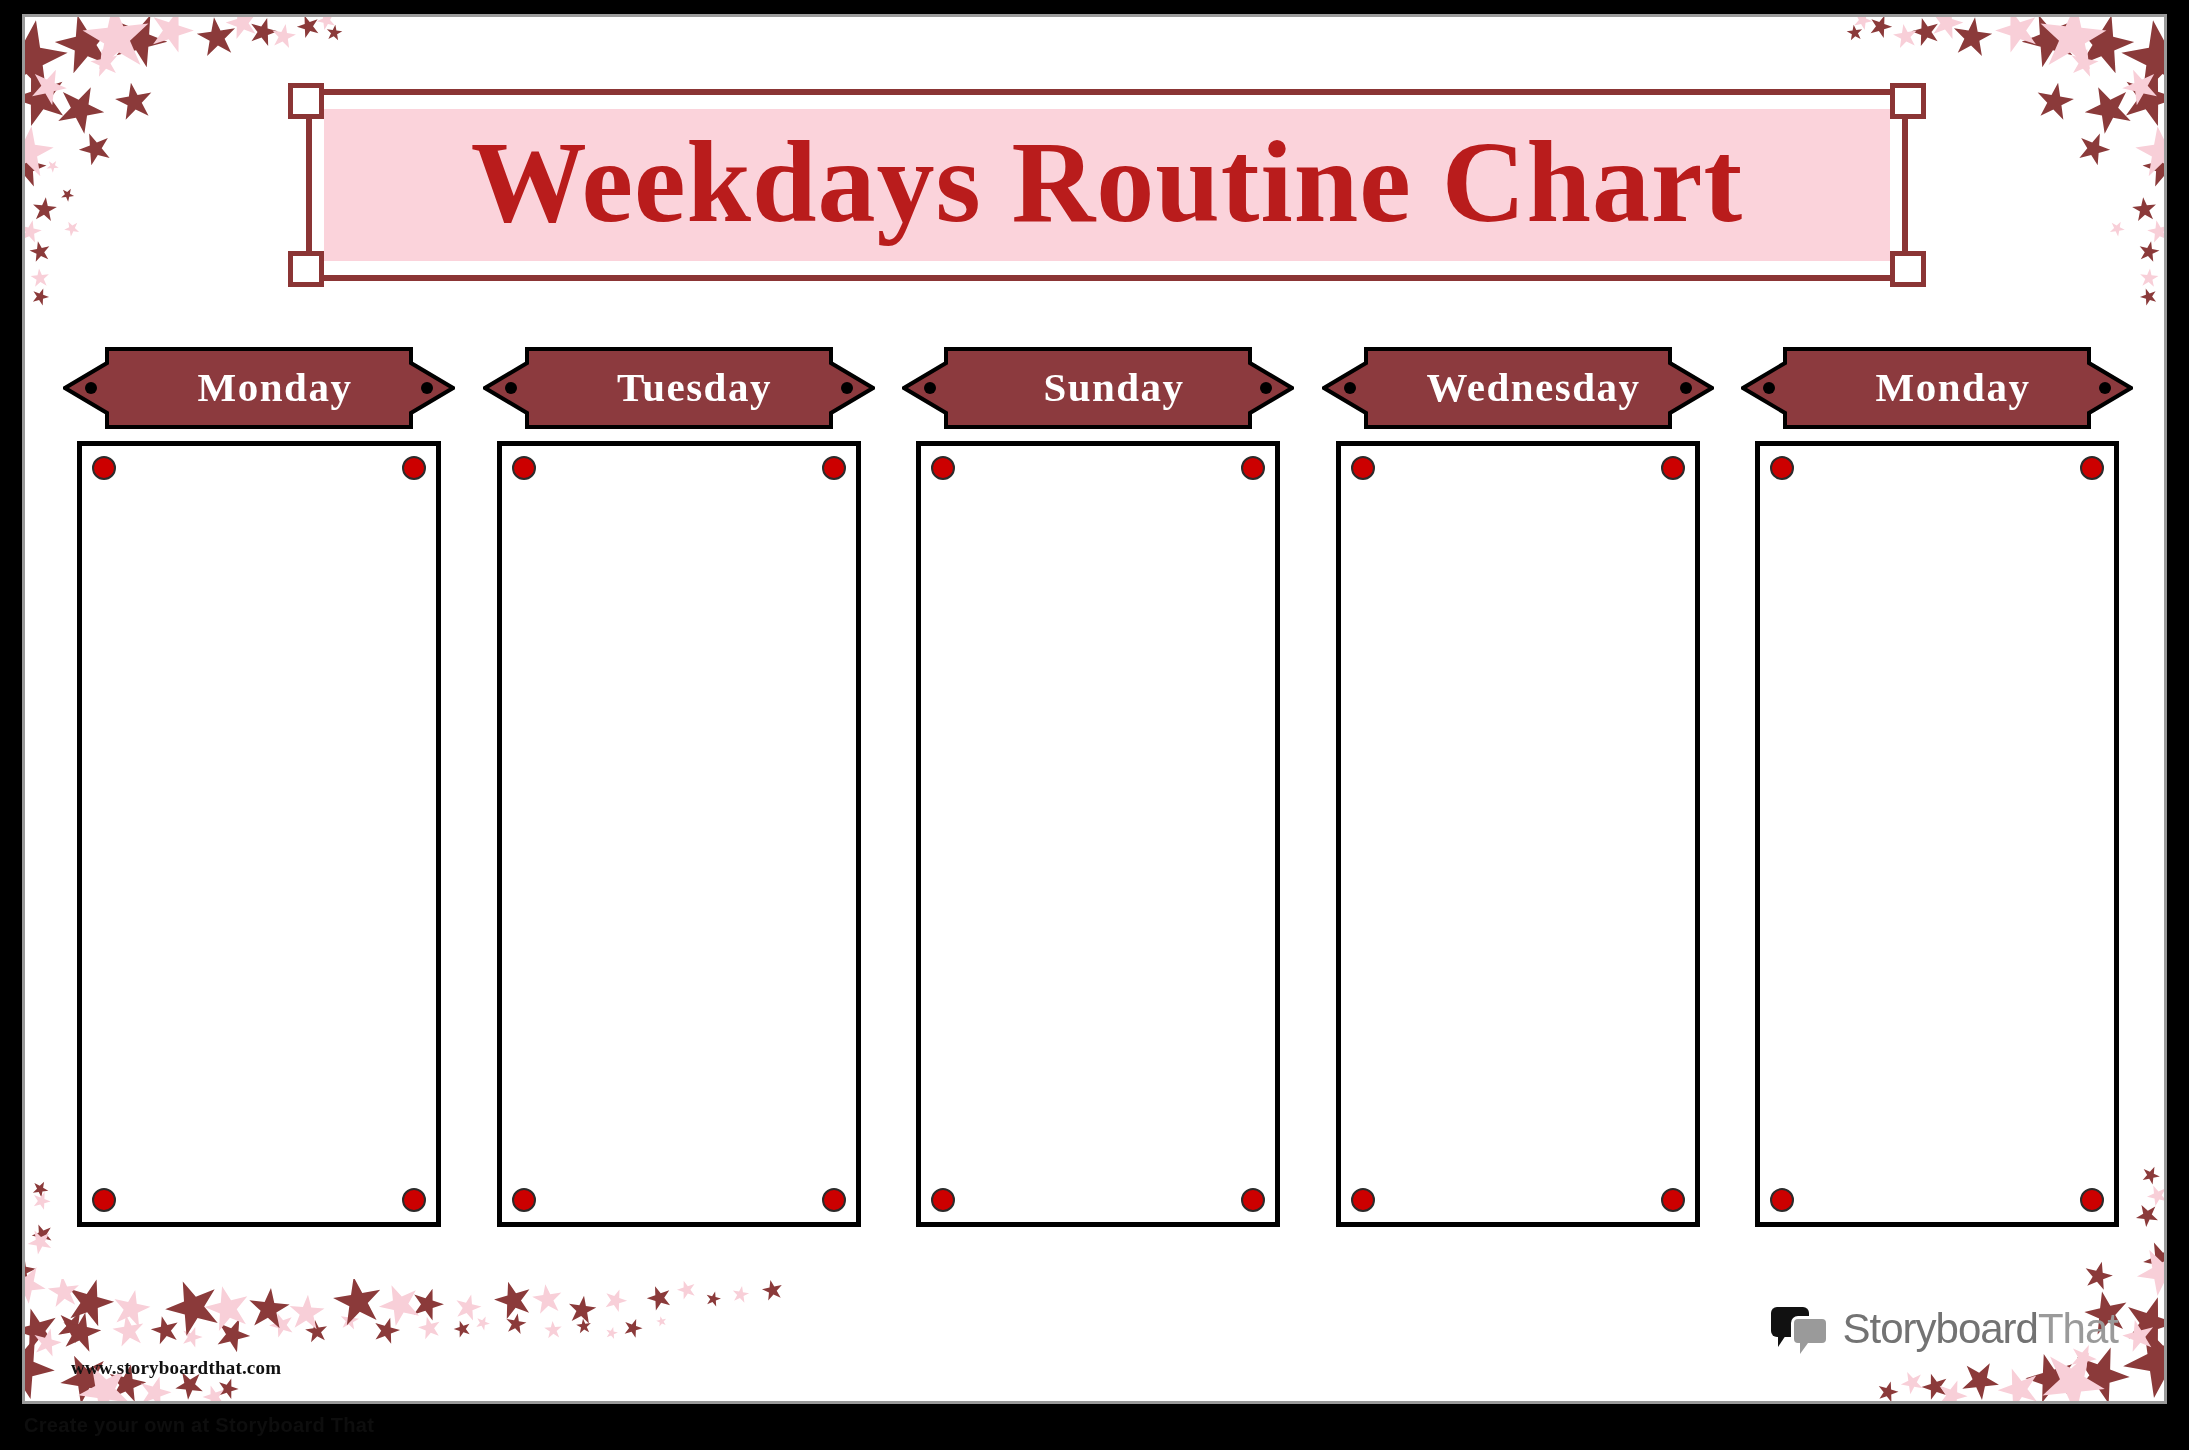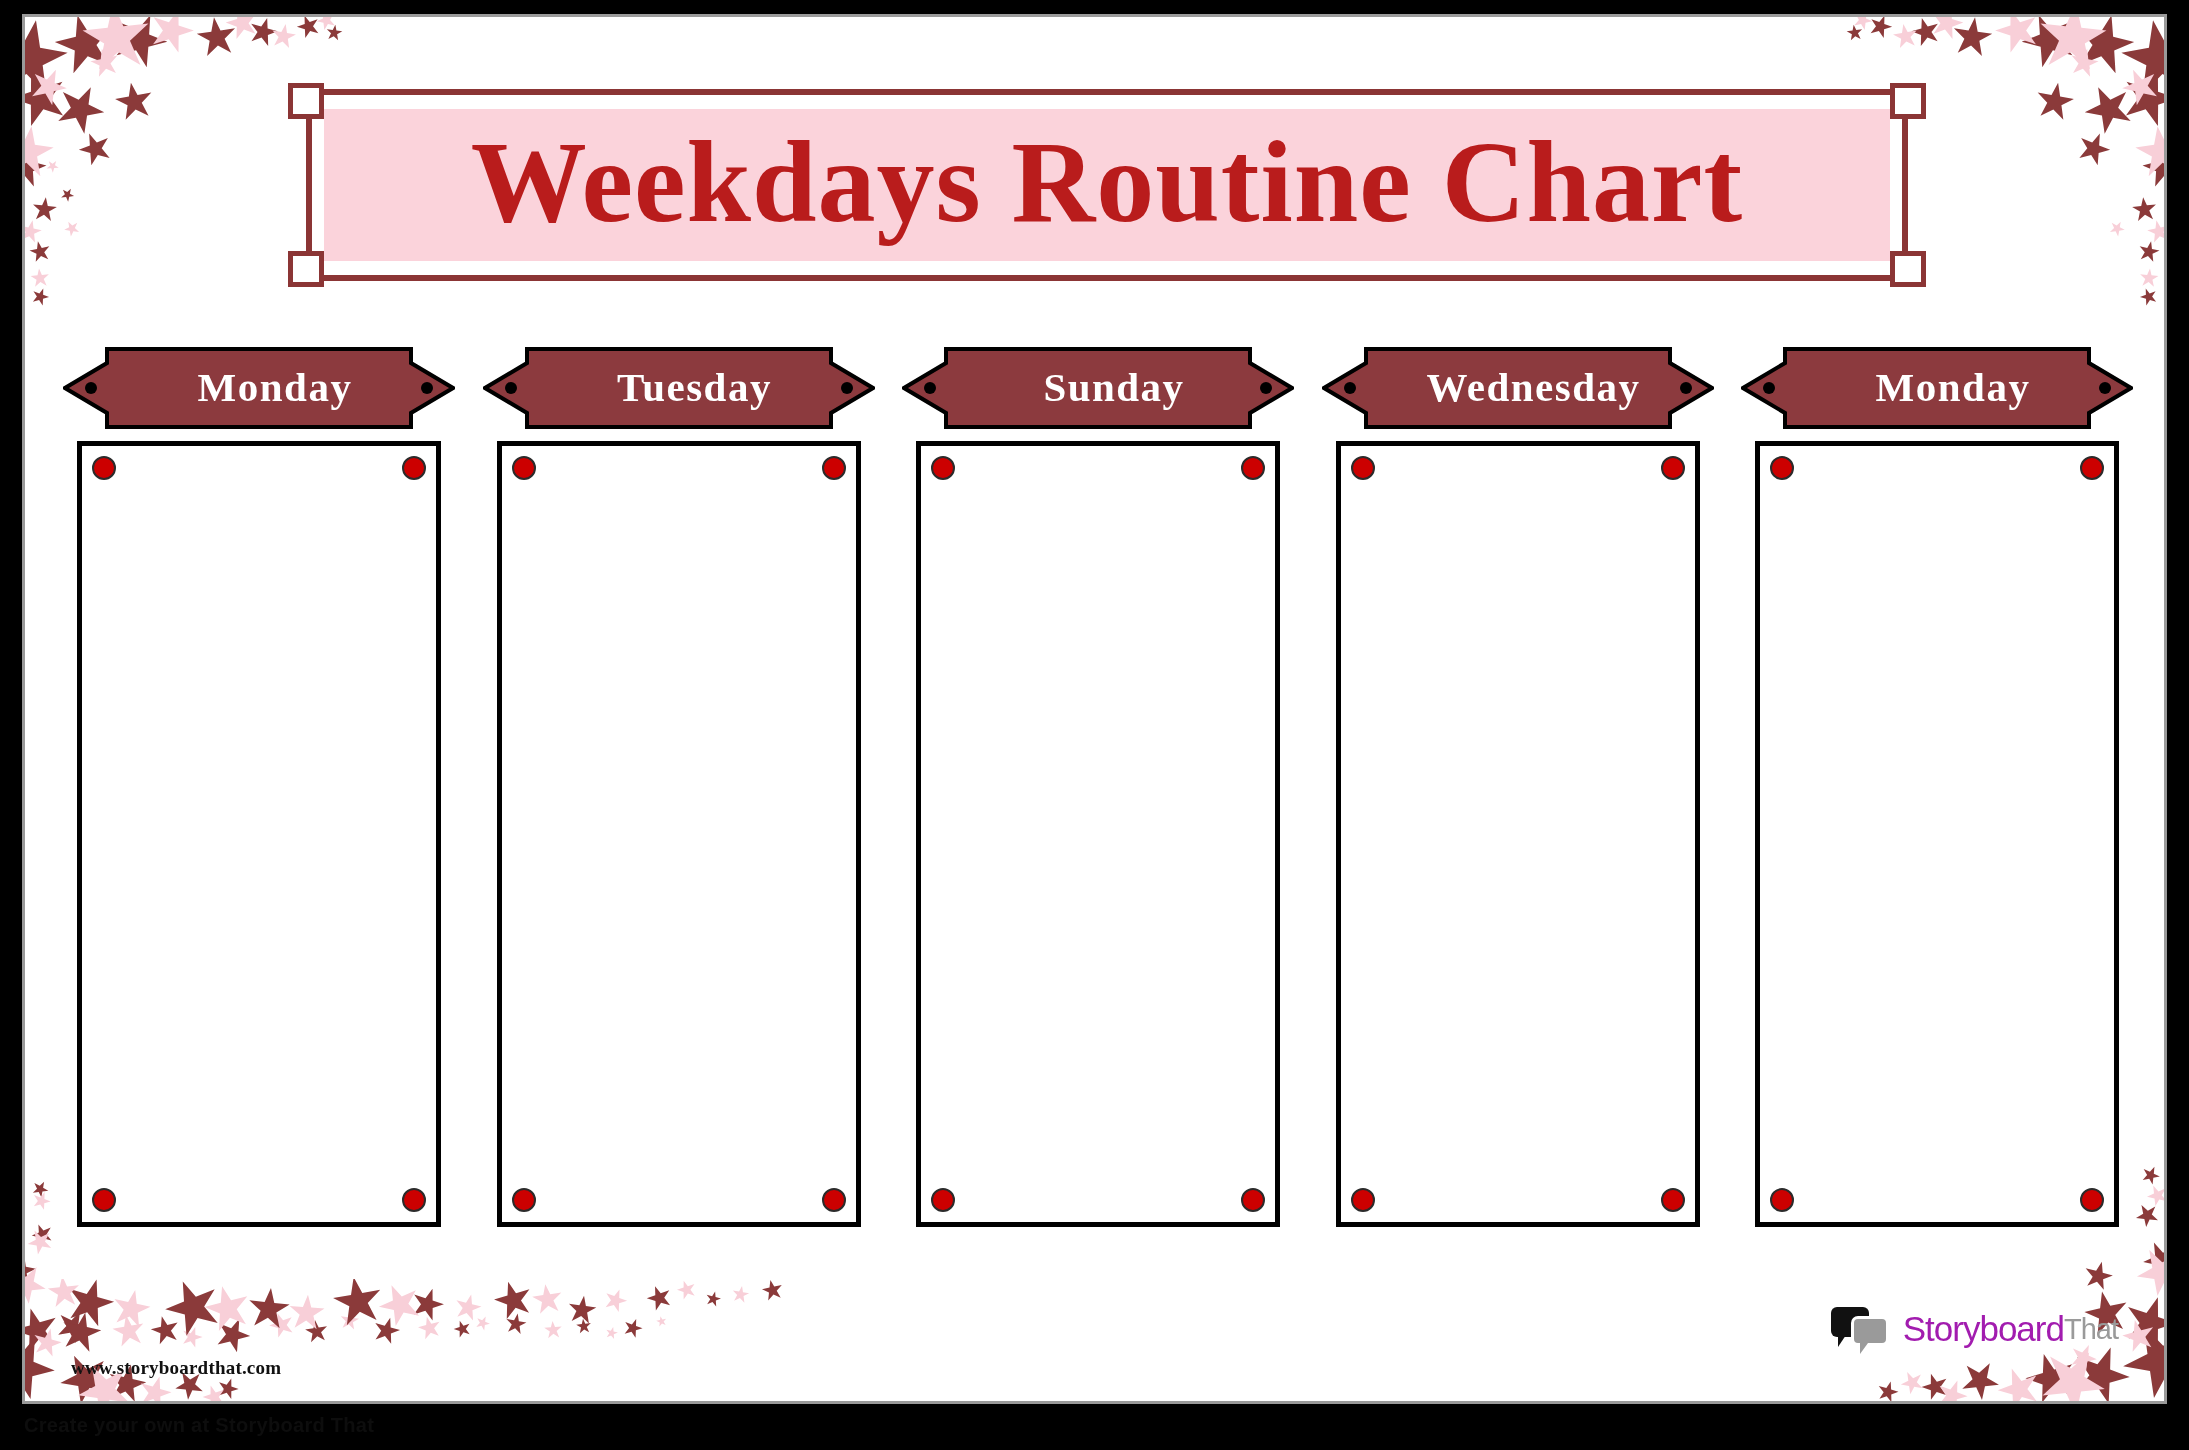--- a/index.html
+++ b/index.html
@@ -246,27 +246,27 @@
   #brand-bubble-front::after {
     content: "";
     position: absolute;
     left: 6px; top: 24px;
     width: 0; height: 0;
     border-left: 8px solid #9a9a9a;
     border-bottom: 11px solid transparent;
   }
   #brand-word-1 {
     font-family: "Liberation Sans", sans-serif;
-    font-size: 35px;
-    color: #a21caf;
+    font-size: 42px;
+    color: #737373;
     letter-spacing: -1px;
   }
   #brand-word-2 {
     font-family: "Liberation Sans", sans-serif;
-    font-size: 29px;
+    font-size: 42px;
     color: #9a9a9a;
     letter-spacing: -1px;
   }
 
   #footer-note {
     position: absolute;
     left: 24px;
     top: 1414px;
     font-family: "Liberation Sans", sans-serif;
     font-weight: 700;

